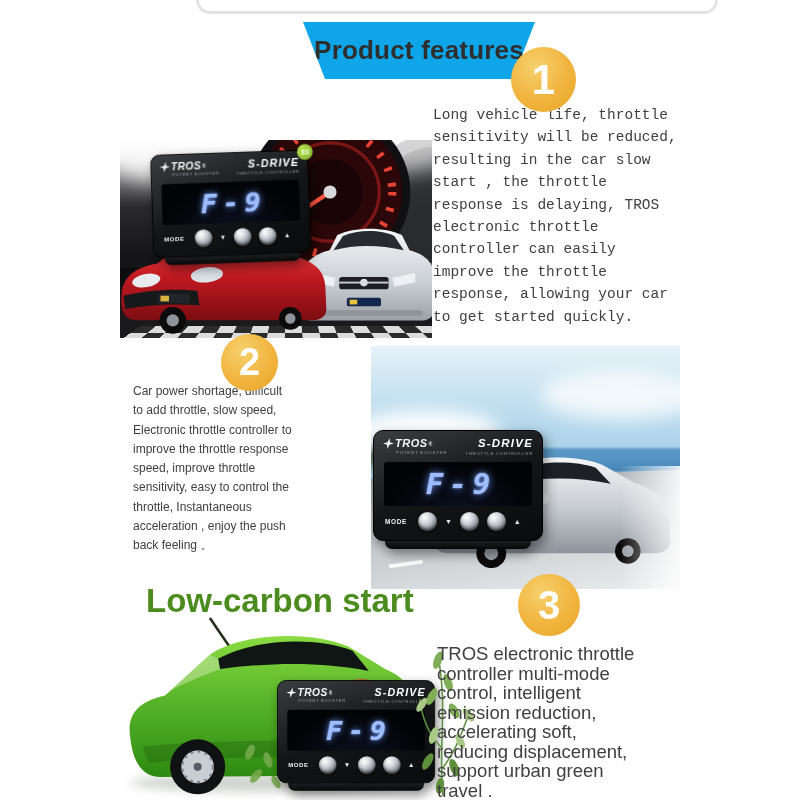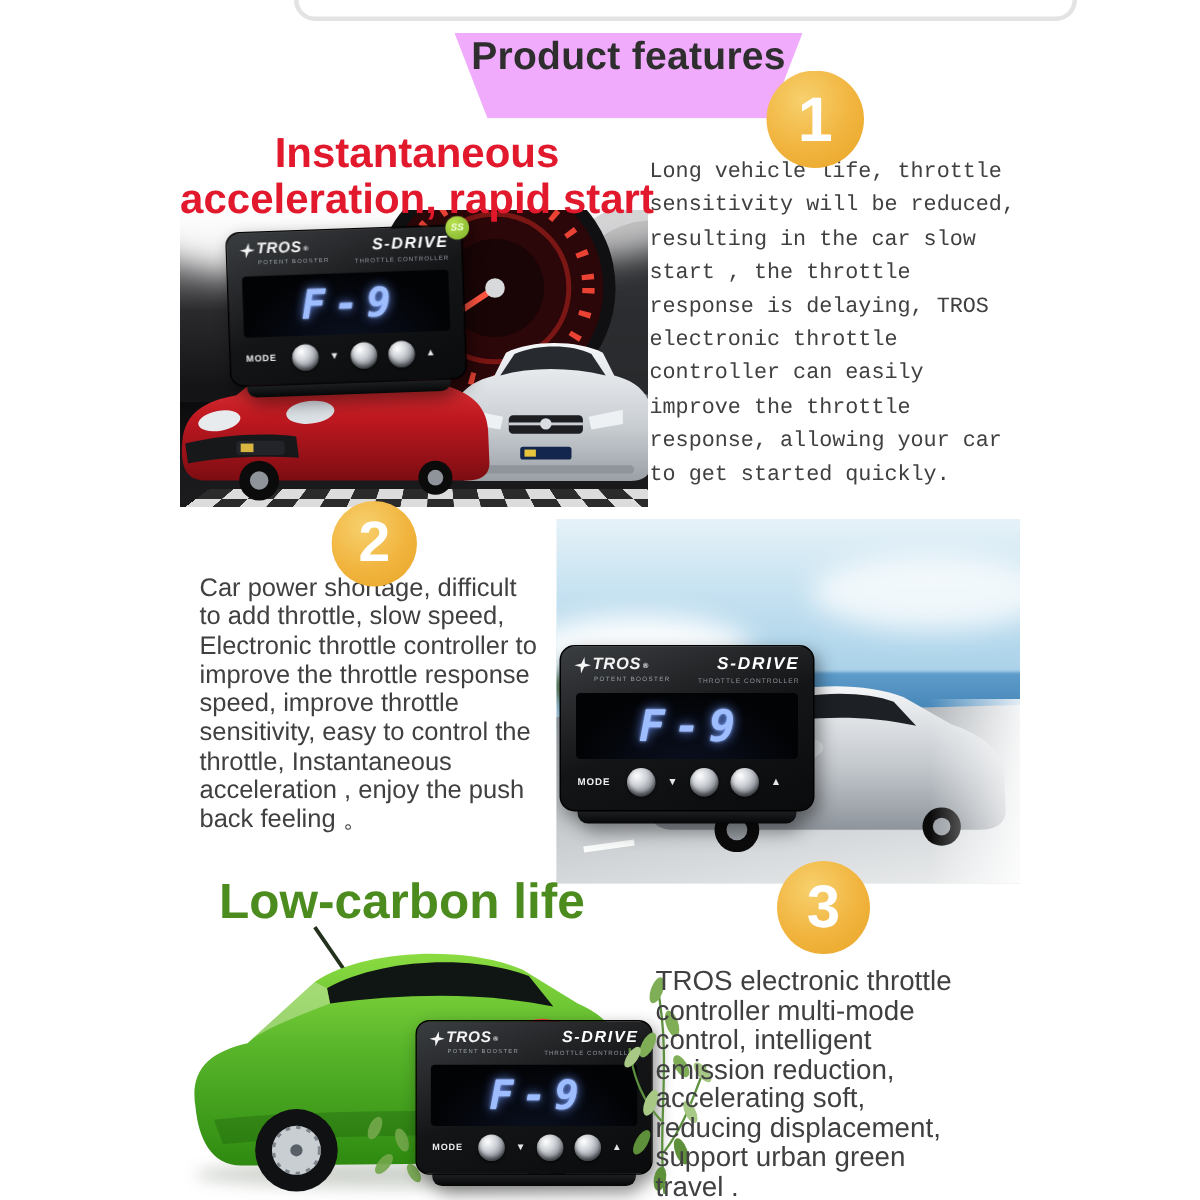--- a/index.html
+++ b/index.html
@@ -4,23 +4,23 @@
 <style>
   html,body{margin:0;padding:0;}
   body{background:#ffffff;font-family:"Liberation Sans", sans-serif;}
   .page{position:relative;width:800px;height:800px;background:#fff;overflow:hidden;margin:0 auto;}
 
   
   .top-card-edge{position:absolute;left:196px;top:-14px;width:516px;height:22px;
     border:3px solid #e3e3e3;border-radius:16px;background:#fff;}
 
   
-  .banner{position:absolute;left:303px;top:22px;width:232px;height:57px;background:#f0abfc;
+  .banner{position:absolute;left:303px;top:22px;width:232px;height:57px;background:#0ea5e9;
     clip-path:polygon(0 0,100% 0,90.5% 100%,9.5% 100%);
-    display:flex;align-items:flex-start;justify-content:center;z-index:4;}
+    display:flex;align-items:center;justify-content:center;z-index:4;}
   .banner-label{font-size:26px;font-weight:600;color:#2e2e2e;letter-spacing:.2px;}
 
   
   .badge{position:absolute;border-radius:50%;z-index:7;
     background:radial-gradient(circle at 38% 30%,#f7d06d,#f1b43e 55%,#e9a527);
     display:flex;align-items:center;justify-content:center;color:#fff;font-weight:bold;}
   .badge-1{left:511px;top:47px;width:65px;height:65px;font-size:42px;}
   .badge-2{left:221px;top:334px;width:57px;height:57px;font-size:38px;}
   .badge-3{left:518px;top:574px;width:62px;height:62px;font-size:40px;}
 
@@ -28,21 +28,21 @@
   .h-red{color:#e2192c;font-weight:bold;z-index:6;position:absolute;text-align:center;}
   .h1{left:112px;top:86px;width:332px;font-size:28px;line-height:31px;}
   .h3line{position:absolute;color:#4c8b1e;font-weight:bold;font-size:33px;z-index:6;white-space:nowrap;}
   .h3a{left:146px;top:582px;}
   .h3b{left:196px;top:620px;}
 
   
   .para{position:absolute;color:#404040;white-space:pre-line;z-index:6;}
   .para-1{left:433px;top:104px;width:255px;font-family:"Liberation Mono",monospace;
     font-size:14.5px;line-height:22.4px;}
-  .para-2{left:133px;top:382px;width:272px;font-size:17px;line-height:19.3px;}
+  .para-2{left:133px;top:382px;width:272px;font-size:12px;line-height:19.3px;}
   .para-3{left:437px;top:644px;width:250px;font-size:18.5px;line-height:19.5px;}
 
   
   .scene{position:absolute;overflow:hidden;}
   .scene-1{left:120px;top:140px;width:312px;height:198px;z-index:1;
     background:linear-gradient(#f2f2f2 0%,#8a8a8c 14%,#2a2a2d 34%,#141416 60%,#1b1b1d 100%);}
   .smoke{position:absolute;border-radius:50%;filter:blur(10px);background:rgba(255,255,255,.9);}
   .smoke-a{left:-30px;top:-26px;width:220px;height:70px;}
   .smoke-b{left:150px;top:-30px;width:200px;height:64px;opacity:.75;}
   .gauge-red{position:absolute;left:128px;top:-30px;width:164px;height:164px;z-index:1;}
@@ -132,24 +132,20 @@
   <div class="badge badge-1">
     <span>1</span>
   </div>
   <div class="badge badge-2">
     <span>2</span>
   </div>
   <div class="badge badge-3">
     <span>3</span>
   </div>
 
-  <div class="h-red h1">
-    <div>Instantaneous</div>
-    <div>acceleration, rapid start</div>
-  </div>
   <div class="para para-1">Long vehicle life, throttle
 sensitivity will be reduced,
 resulting in the car slow
 start , the throttle
 response is delaying, TROS
 electronic throttle
 controller can easily
 improve the throttle
 response, allowing your car
 to get started quickly.</div>
@@ -325,21 +321,21 @@
           <span class="arrow">▼</span>
           <span class="btn"></span>
           <span class="btn"></span>
           <span class="arrow">▲</span>
         </div>
       </div>
       <div class="dev-base"></div>
     </div>
   </div>
 
-  <div class="h3line h3a">Low-carbon life</div>
+  <div class="h3line h3a">Low-carbon start</div>
 
   <div class="para para-3">TROS electronic throttle
 controller multi-mode
 control, intelligent
 emission reduction,
 accelerating soft,
 reducing displacement,
 support urban green
 travel .</div>
 

